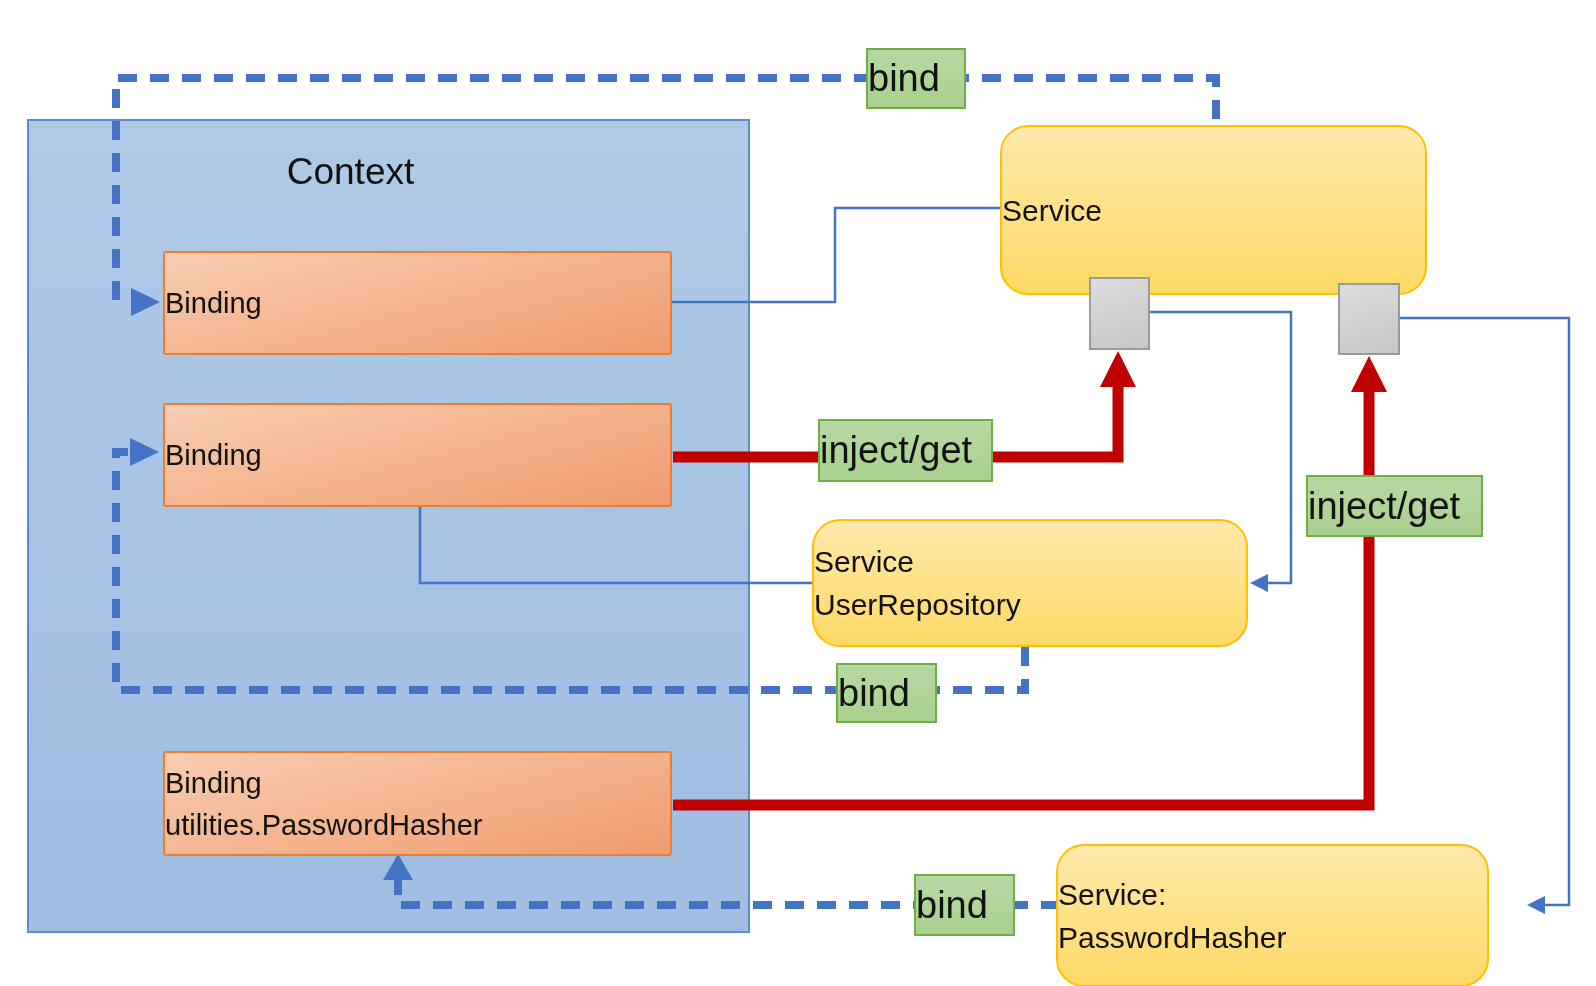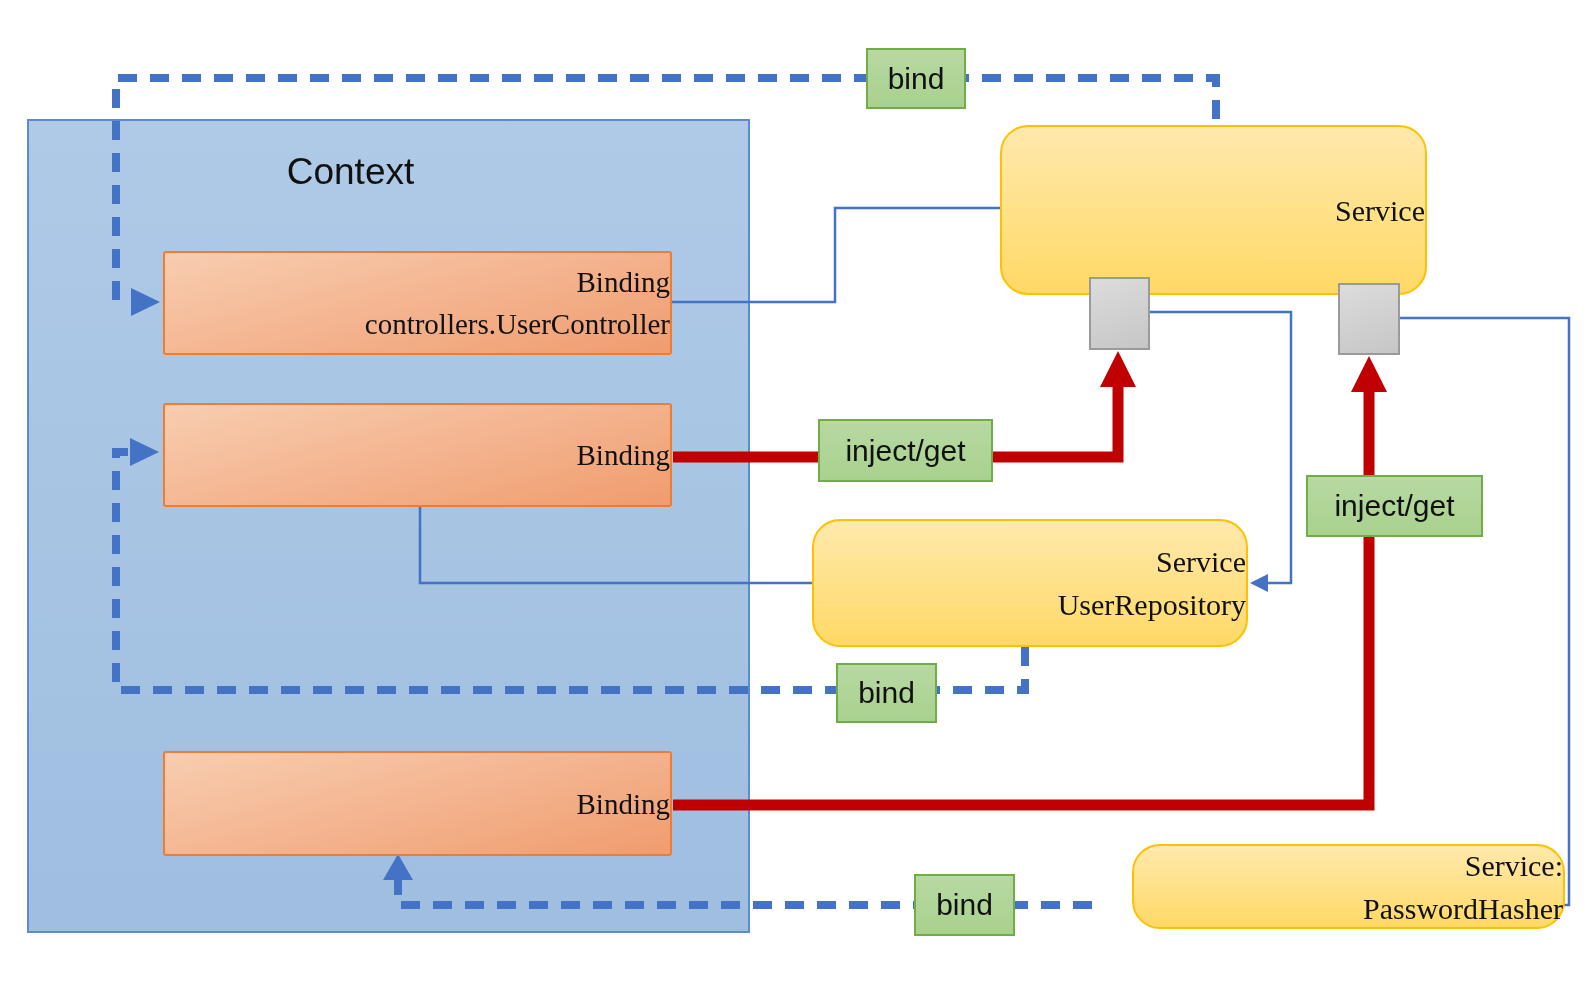--- a/index.html
+++ b/index.html
@@ -36,54 +36,54 @@
     border:2px solid var(--context-border);
   }
   #context-title{
     left:27px;top:150px;width:647px;
     text-align:center;
     font-size:37px;
     line-height:44px;
   }
   .node{
     display:flex;flex-direction:column;
-    align-items:flex-end;justify-content:center;
+    align-items:flex-start;justify-content:center;
     text-align:center;
-    font-size:29px;line-height:42px;font-family:Liberation Serif, serif;
+    font-size:29px;line-height:42px;
   }
   .binding{
     width:509px;height:104px;
     background:linear-gradient(165deg,var(--orange-fill-top),var(--orange-fill-bottom));
     border:2.5px solid var(--orange-border);
     border-radius:3px;
   }
   #binding-controllers{left:163px;top:251px;}
   #binding-repositories{left:163px;top:403px;}
   #binding-utilities{left:163px;top:751px;height:105px;}
   .service{
     background:linear-gradient(180deg,var(--yellow-fill-top),var(--yellow-fill-bottom));
     border:2.5px solid var(--yellow-border);
     border-radius:28px;
     font-size:30px;line-height:43px;
   }
   #service-usercontroller{left:1000px;top:125px;width:427px;height:170px;}
   #service-userrepository{left:812px;top:519px;width:436px;height:128px;}
-  #service-passwordhasher{left:1132px;top:844px;width:433px;height:85px;}
+  #service-passwordhasher{left:1056px;top:844px;width:433px;height:143px;}
   .slot{
     width:61px;height:73px;
     background:linear-gradient(160deg,#DCDCDC,#C6C6C6);
     border:2.5px solid var(--gray-border);
   }
   #slot-repository{left:1089px;top:277px;}
   #slot-hasher{left:1338px;top:283px;width:62px;height:72px;}
   .edge-label{
-    display:flex;align-items:center;justify-content:center;
+    display:flex;align-items:center;justify-content:flex-start;
     background:linear-gradient(180deg,#B7D9A2,var(--green-fill));
     border:2.5px solid var(--green-border);
-    font-size:30px;
+    font-size:38px;
   }
   #label-bind-top{left:866px;top:48px;width:100px;height:61px;}
   #label-inject-left{left:818px;top:419px;width:175px;height:63px;}
   #label-inject-right{left:1306px;top:475px;width:177px;height:62px;}
   #label-bind-middle{left:836px;top:663px;width:101px;height:60px;}
   #label-bind-bottom{left:914px;top:874px;width:101px;height:62px;}
   #edges{left:0;top:0;width:1596px;height:986px;pointer-events:none;}
   #edges path{fill:none;}
   .dashed{
     stroke:var(--accent-blue);
@@ -120,27 +120,27 @@
     <polygon class="blue-arrow" points="398,854 383,880 413,880"></polygon>
 
     <path class="redline" d="M673 457 H1118 V385"></path>
     <polygon class="red-arrow" points="1118,351 1100,387 1136,387"></polygon>
     <path class="redline" d="M673 805 H1369 V391"></path>
     <polygon class="red-arrow" points="1369,356 1351,392 1387,392"></polygon>
   </svg>
 
   <div id="binding-controllers" class="abs node binding">
     <span>Binding</span>
-    <span>controllers.UserController</span>
   </div>
   <div id="binding-repositories" class="abs node binding">
     <span>Binding</span>
   </div>
   <div id="binding-utilities" class="abs node binding">
     <span>Binding</span>
+    <span>utilities.PasswordHasher</span>
   </div>
 
   <div id="service-usercontroller" class="abs node service">
     <span>Service</span>
   </div>
   <div id="service-userrepository" class="abs node service">
     <span>Service</span>
     <span>UserRepository</span>
   </div>
   <div id="service-passwordhasher" class="abs node service">

